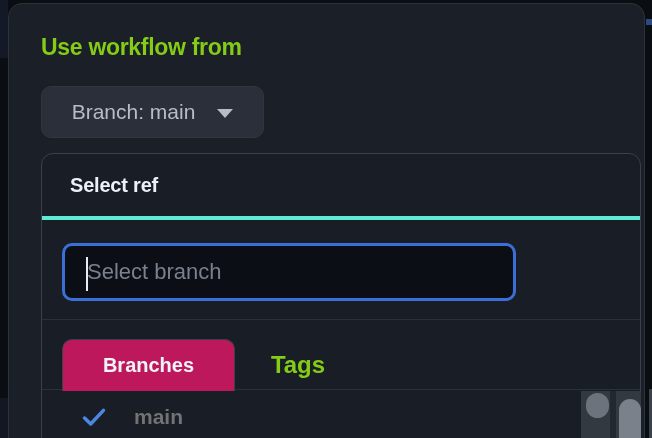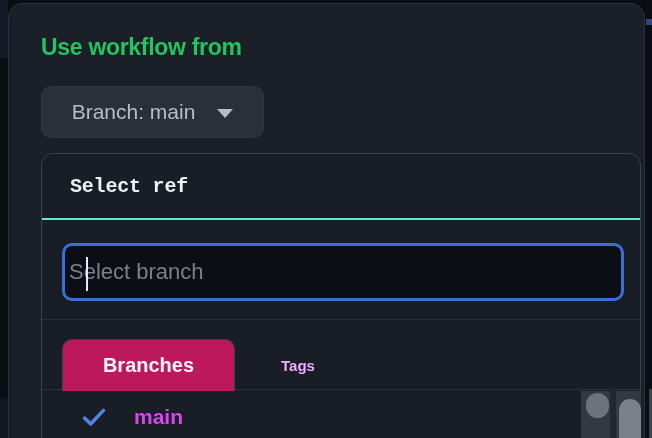--- a/index.html
+++ b/index.html
@@ -20,21 +20,21 @@
 
   
   .dialog{
     position:absolute; left:8px; top:3px; width:637px; height:450px;
     background:#1a1f28;
     border:1px solid #2c323c;
     border-radius:14px;
   }
   .dialog-title{
     position:absolute; left:32px; top:30px;
-    font-size:23px; font-weight:700; letter-spacing:-0.3px; color:#22c55e;
+    font-size:23px; font-weight:700; letter-spacing:-0.3px; color:#84cc16;
   }
   .branch-button{
     position:absolute; left:32px; top:82px; width:223px; height:52px;
     background:#2a2f39; border:1px solid #31363f; border-radius:10px;
     color:#b6bdc8; font-family:inherit; font-size:21px;
     display:flex; align-items:center; justify-content:center; gap:22px;
     cursor:pointer;
   }
   .caret-down{
     width:0; height:0; margin-top:3px;
@@ -43,34 +43,34 @@
   }
 
   
   .ref-panel{
     position:absolute; left:32px; top:149px; width:600px; height:300px;
     background:#181d26; border:1px solid #3a414c;
     border-radius:12px 12px 0 0;
   }
   .ref-header{
     position:absolute; left:0; top:0; width:598px; height:66px;
-    border-bottom:2px solid #5eead4;
-    display:flex; align-items:center; padding-left:28px;font-family:Liberation Mono, monospace;
+    border-bottom:4px solid #5eead4;
+    display:flex; align-items:center; padding-left:28px;
   }
   .ref-header span{ font-size:20px; font-weight:700; color:#edf1f6; letter-spacing:-0.2px; }
 
   .search-section{
     position:absolute; left:0; top:66px; width:598px; height:100px;
     border-bottom:1px solid #2b313a;
   }
   .ref-search{
-    position:absolute; left:20px; top:23px; width:562px; height:58px;
+    position:absolute; left:20px; top:23px; width:454px; height:58px;
     background:#0b0e14; border:3px solid #3a6fd8; border-radius:10px;
     color:#e8ecf2; font-family:inherit; font-size:22px;
-    padding:0 0 0 4px; outline:none;
+    padding:0 0 0 22px; outline:none;
   }
   .ref-search::placeholder{ color:#79818d; opacity:1; }
   .text-caret{
     position:absolute; left:44px; top:37px; width:2px; height:34px;
     background:#e8ecf2;
   }
 
   .tabnav{
     position:absolute; left:0; top:166px; width:598px; height:70px;
     border-bottom:1px solid #2b313a;
@@ -81,33 +81,33 @@
     border:1px solid #3a414c; border-bottom:none;
     border-radius:10px 10px 0 0;
     display:flex; align-items:center; justify-content:center;
     cursor:pointer; z-index:2;
   }
   .tab-active span{ font-size:20px; font-weight:700; color:#f0f3f7; }
   .tab-inactive{
     position:absolute; left:200px; top:19px; width:112px; height:52px;
     display:flex; align-items:center; justify-content:center; cursor:pointer;
   }
-  .tab-inactive span{ font-size:15px; font-weight:600; color:#f0abfc; }
+  .tab-inactive span{ font-size:24px; font-weight:600; color:#84cc16; }
 
   .ref-list{
     position:absolute; left:0; top:237px; width:598px; height:63px;
   }
   .ref-item{
     position:absolute; left:0; top:0; width:538px; height:63px;
     display:flex; align-items:center; cursor:pointer;
   }
   .check-icon{ position:absolute; left:38px; top:12px; width:28px; height:28px; }
   .ref-item-label{
     position:absolute; left:92px; top:14px;
-    font-size:21px; font-weight:700; color:#d946ef;text-align:center;
+    font-size:21px; font-weight:700; color:#737373;text-align:center;
   }
 
   
   .scroll-track-1{
     position:absolute; left:539px; top:0; width:29px; height:63px;
     background:#333941;
   }
   .scroll-thumb-1{
     position:absolute; left:5px; top:2px; width:23px; height:25px;
     background:#6d737c; border-radius:12px;

